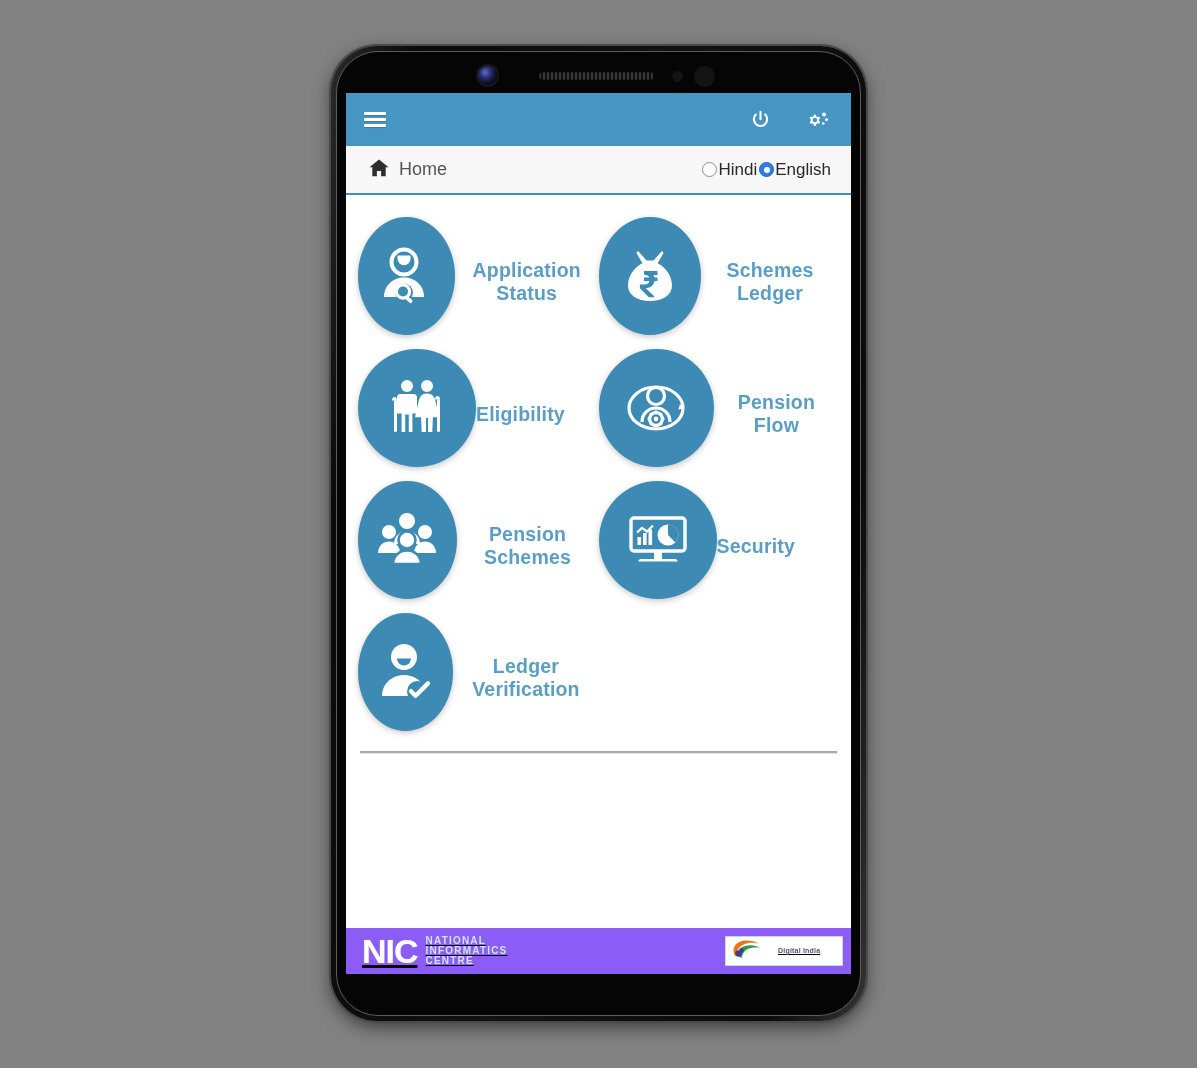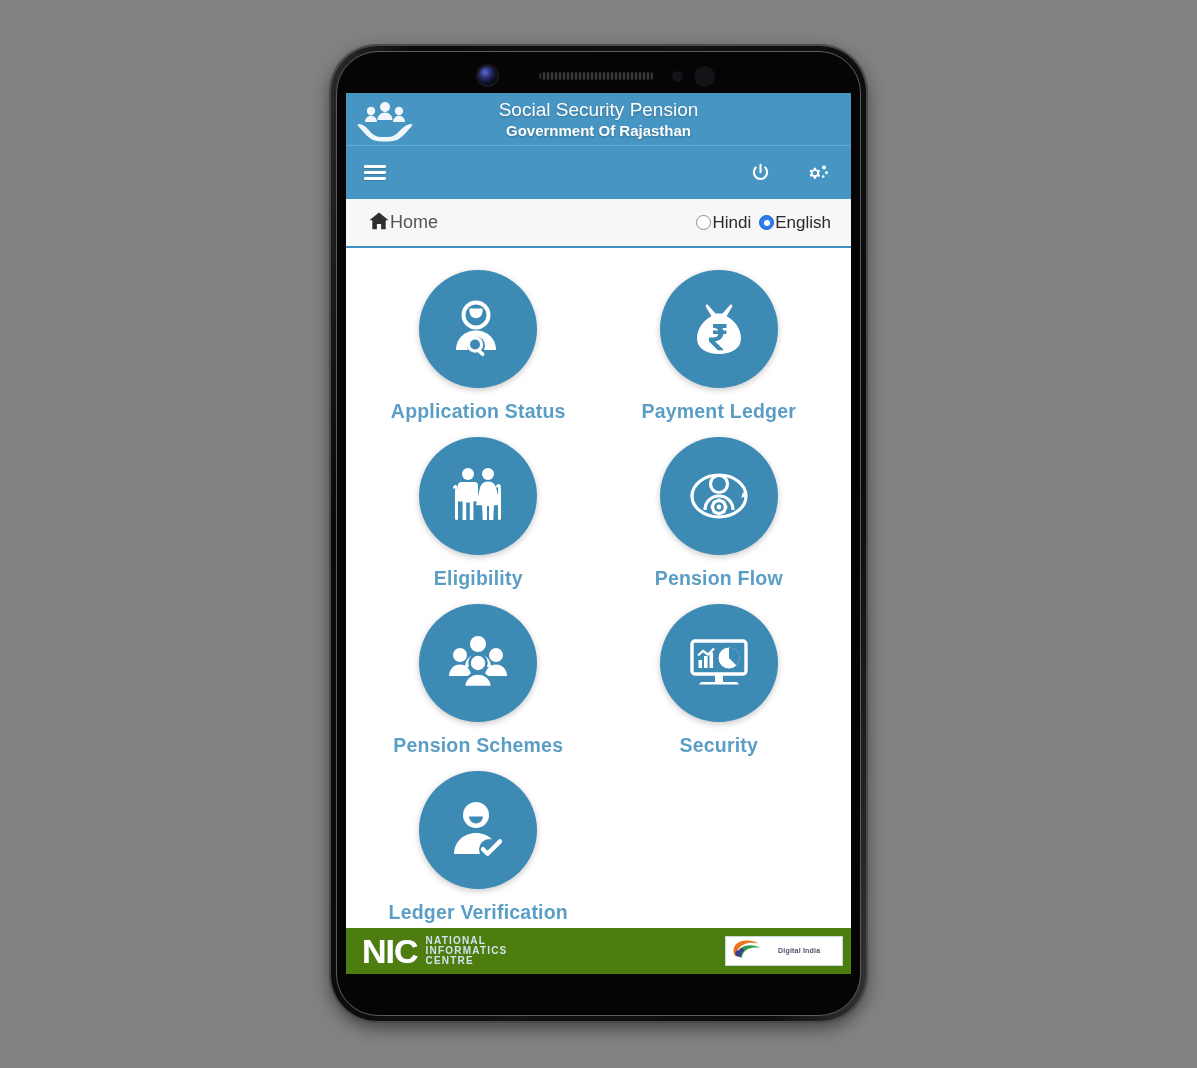--- a/index.html
+++ b/index.html
@@ -104,23 +104,23 @@
   .nav-icon { width: 21px; height: 21px; cursor: pointer; }
 
   
   .crumbbar {
     height: 49px;
     background: #f7f7f7;
     border-bottom: 2px solid #3e8fbd;
     display: flex; align-items: center;
     padding: 0 20px 0 22px;
   }
-  .home-link { display: flex; align-items: center; gap: 0; cursor: pointer; text-align: right; }
+  .home-link { display: flex; align-items: center; gap: 9px; cursor: pointer; text-align: right; }
   .home-label { font-size: 18px; color: #555; }
-  .lang-group { margin-left: auto; display: flex; align-items: center; gap: 8px; }
+  .lang-group { margin-left: auto; display: flex; align-items: center; gap: 2px; }
   .lang-opt { display: flex; align-items: center; cursor: pointer; }
   .radio {
     width: 15px; height: 15px; border-radius: 50%;
     border: 1.5px solid #8e8e8e; background: #fff;
     display: inline-block; position: relative; margin-right: 1px;
   }
   .radio.on {
     border-color: #1268d8; background: #2f7dea;
   }
   .radio.on::after {
@@ -130,21 +130,21 @@
   .lang-label { font-size: 17px; color: #2a2a2a; }
 
   
   .grid {
     padding: 14px 12px 0 12px;
     display: grid;
     grid-template-columns: 1fr 1fr;
     row-gap: 6px;
   }
   .tile {
-    display: flex; flex-direction: column; align-items: center;
+    display: flex; align-items: center;
     cursor: pointer; padding-top: 8px;
   }
   .tile-circle {
     width: 118px; height: 118px; border-radius: 50%;
     background: #3d8ab5;
     display: flex; align-items: center; justify-content: center;
     box-shadow: 0 2px 6px rgba(0,0,0,.22);
   }
   .tile-circle svg { display: block; }
   .tile-label {
@@ -159,23 +159,24 @@
     margin: 20px 14px 0 14px;
     border: 0;
     border-top: 2px solid #a9a9a9;
     border-bottom: 1px solid #e6e6e6;
   }
 
   
   .footer {
     position: absolute; left: 0; bottom: 0;
     width: 100%; height: 46px;
-    background: #4d7c0f;
+    background: #8b5cf6;
     display: flex; align-items: center;
     padding: 0 8px 0 16px;
+    text-decoration: underline;
   }
   .nic-logo { display: flex; align-items: center; gap: 8px; }
   .nic-mark {
     font-size: 34px; font-weight: bold; color: #fff; letter-spacing: -1px;
     line-height: 34px;
     background-image: repeating-linear-gradient(0deg, rgba(62,143,189,.85) 0 1.5px, rgba(255,255,255,0) 1.5px 3.4px);
     -webkit-background-clip: text; background-clip: text;
     text-shadow: 0 0 1px rgba(255,255,255,.4);
   }
   .nic-words {
@@ -203,39 +204,20 @@
 
   <div id="bezel-top">
     <div id="camera"></div>
     <div id="speaker"></div>
     <div id="sensor-small"></div>
     <div id="sensor-large"></div>
   </div>
 
   <div id="screen">
 
-    <div class="titlebar">
-      <span class="brand-logo">
-        <svg viewBox="0 0 58 44" width="58" height="44">
-          <g fill="#ffffff" opacity="0.92">
-            <circle cx="15" cy="13" r="4.2"></circle>
-            <path d="M9 24c0-3.6 2.7-6.2 6-6.2s6 2.6 6 6.2z"></path>
-            <circle cx="29" cy="9" r="5"></circle>
-            <path d="M21.5 22c0-4.3 3.3-7.5 7.5-7.5s7.5 3.2 7.5 7.5z"></path>
-            <circle cx="43" cy="13" r="4.2"></circle>
-            <path d="M37 24c0-3.6 2.7-6.2 6-6.2s6 2.6 6 6.2z"></path>
-            <path d="M3 26c3.5 0 8 3.5 11 7.5 2.6 3.4 6.6 5.6 11.5 5.6h6c4.9 0 8.9-2.2 11.5-5.6C47 29 51.5 26 55 26c1.3 0 1.8 1.1.9 2.1-3.8 4.3-8.1 9.6-12.4 12.4-3.3 2.2-6.8 3-11.5 3h-6c-4.7 0-8.2-.8-11.5-3C10.2 37.7 5.9 32.4 2.1 28.1 1.2 27.1 1.7 26 3 26z"></path>
-          </g>
-        </svg>
-      </span>
-      <div class="title-wrap">
-        <div class="title-main">Social Security Pension</div>
-        <div class="title-sub">Government Of Rajasthan</div>
-      </div>
-    </div>
 
     <div class="navbar">
       <div class="hamburger">
         <span></span>
           <span></span>
           <span></span>
       </div>
       <div class="nav-right">
         <span class="nav-icon">
           <svg viewBox="0 0 24 24" width="21" height="21" fill="none" stroke="#fff" stroke-width="2.4" stroke-linecap="round">
@@ -292,21 +274,21 @@
         <div class="tile-label">Application Status</div>
       </div>
 
       <div class="tile">
         <div class="tile-circle">
           <svg viewBox="0 0 72 72" width="72" height="72" fill="#fff">
             <path d="M25 12l7.5 8.5h7L47 12c1.6-1.1 2.9.3 2 1.9l-5.4 9.3c8.5 4.1 14.4 12.9 14.4 22.3C58 55.5 48.2 61 36 61S14 55.5 14 45.5c0-9.4 5.9-18.2 14.4-22.3L23 13.9c-.9-1.6.4-3 2-1.9z"></path>
             <path d="M30 31h13.5v3.9h-4.1c.5.8.9 1.7 1 2.7h3.1V41h-3.1c-.6 4.3-3.8 7-8.6 7.2l8.4 8.1v.9h-5.3l-9-8.9v-3.8h4.3c2.9 0 4.6-1.1 5.2-3.5H30v-3.4h5.3c-.7-1.9-2.4-2.8-5.1-2.8H30z" fill="#3d8ab5"></path>
           </svg>
         </div>
-        <div class="tile-label">Payment Ledger</div>
+        <div class="tile-label">Schemes Ledger</div>
       </div>
 
       <div class="tile">
         <div class="tile-circle">
           <svg viewBox="0 0 72 72" width="72" height="72" fill="#fff">
 
             <circle cx="26" cy="14" r="6"></circle>
             <path d="M19.5 22h13a3.5 3.5 0 0 1 3.5 3.5v16h-4.6V60h-3.6V42.5h-3.6V60h-3.6V41.5H16V25.5A3.5 3.5 0 0 1 19.5 22z"></path>
             <rect x="13" y="28" width="3" height="32" rx="1.5"></rect>
             <path d="M11 28.5c0-2 1-3.5 2.5-3.5s2.5 1.5 2.5 3.5z"></path>

